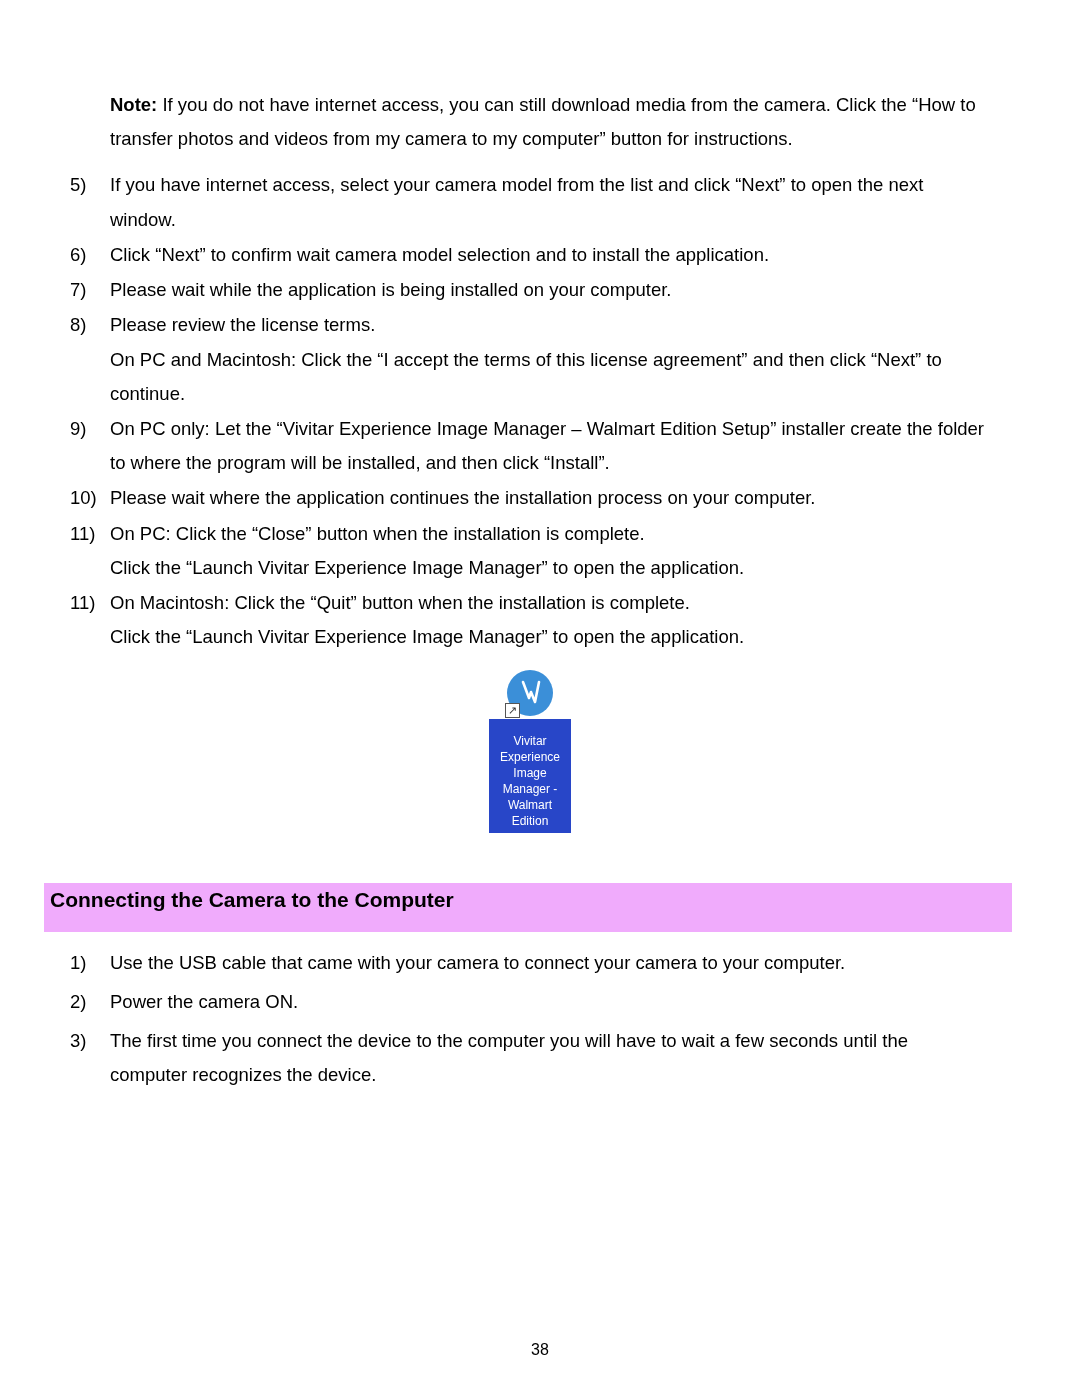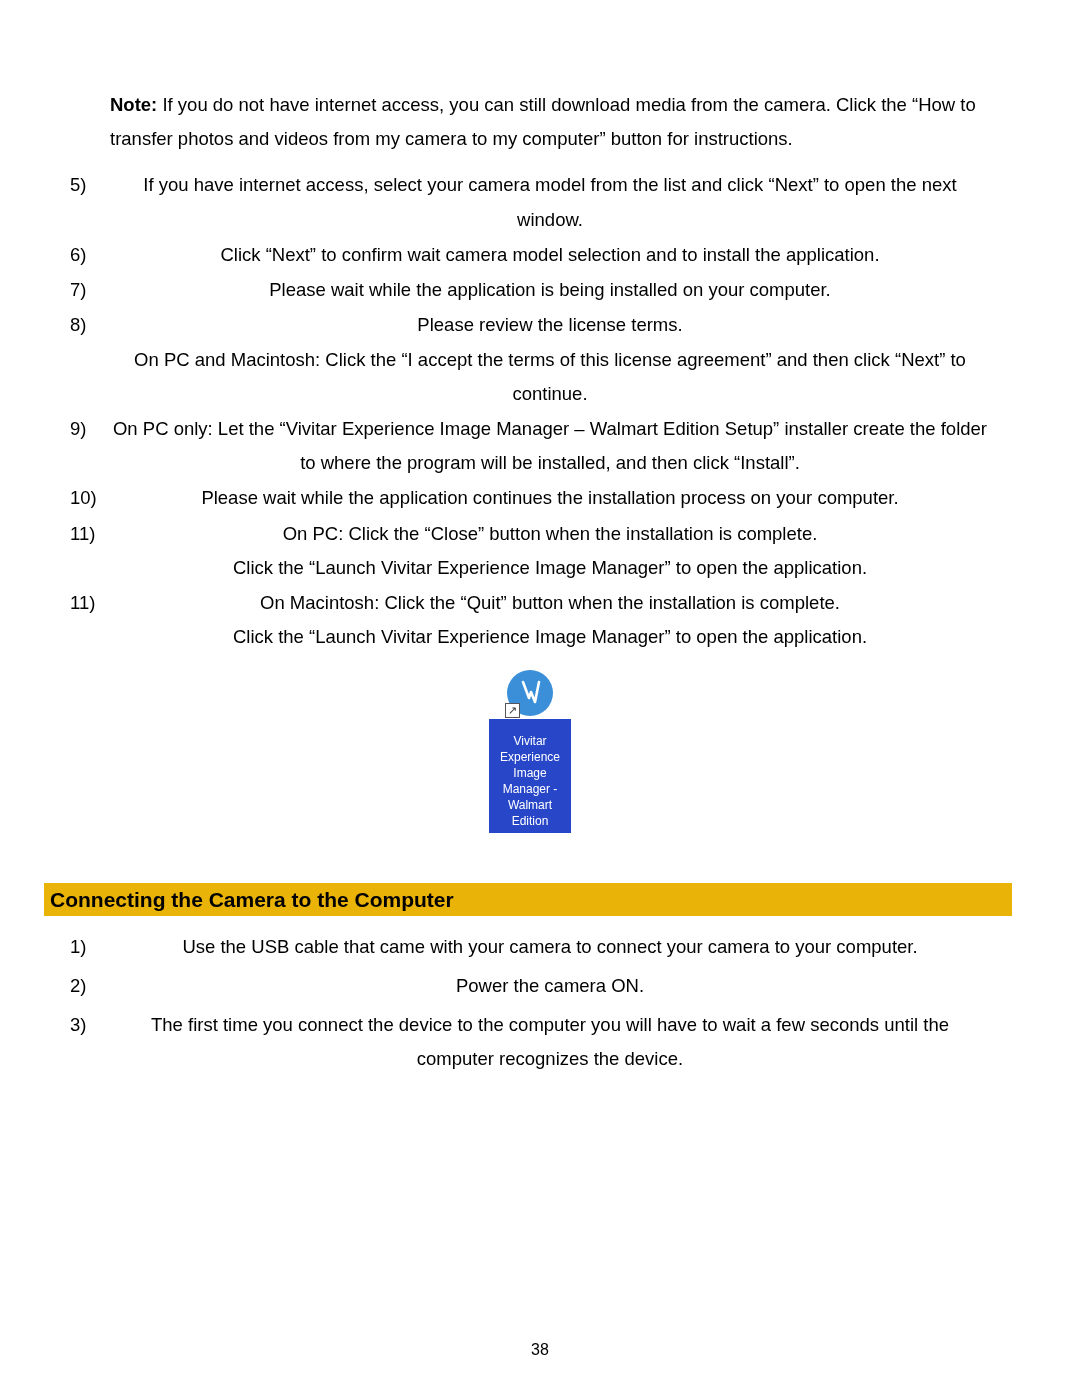--- a/index.html
+++ b/index.html
@@ -9,26 +9,26 @@
       color: #000;
       background: #fff;
       width: 1080px;
       height: 1397px;
       padding: 88px 90px 40px 70px;
       position: relative;
     }
     .note-block { padding-left: 40px; line-height: 1.85; margin-bottom: 12px; }
     .list-row { display: flex; line-height: 1.85; margin-bottom: 1px; }
     .list-num { width: 40px; flex-shrink: 0; }
-    .list-content { flex: 1; text-align: center; }
+    .list-content { flex: 1; }
     .section-heading {
-      background: #eab308;
+      background: #f0abfc;
       font-weight: bold;
       font-size: 21px;
-      padding: 5px 8px 4px 6px;
+      padding: 5px 8px 20px 6px;
       margin: 50px -22px 14px -26px;
     }
     .section2 .list-row { margin-bottom: 5px; }
     .page-number {
       position: absolute;
       bottom: 38px;
       left: 0; right: 0;
       text-align: center;
       font-size: 16px;
     }
@@ -91,21 +91,21 @@
     <div class="list-row">
       <div class="list-num">8)</div>
       <div class="list-content">Please review the license terms.<br>On PC and Macintosh: Click the “I accept the terms of this license agreement” and then click “Next” to continue.</div>
     </div>
     <div class="list-row">
       <div class="list-num">9)</div>
       <div class="list-content">On PC only: Let the “Vivitar Experience Image Manager – Walmart Edition Setup” installer create the folder to where the program will be installed, and then click “Install”.</div>
     </div>
     <div class="list-row">
       <div class="list-num">10)</div>
-      <div class="list-content">Please wait while the application continues the installation process on your computer.</div>
+      <div class="list-content">Please wait where the application continues the installation process on your computer.</div>
     </div>
     <div class="list-row">
       <div class="list-num">11)</div>
       <div class="list-content">On PC: Click the “Close” button when the installation is complete.<br>Click the “Launch Vivitar Experience Image Manager” to open the application.</div>
     </div>
     <div class="list-row">
       <div class="list-num">11)</div>
       <div class="list-content">On Macintosh: Click the “Quit” button when the installation is complete.<br>Click the “Launch Vivitar Experience Image Manager” to open the application.</div>
     </div>
   </div>

